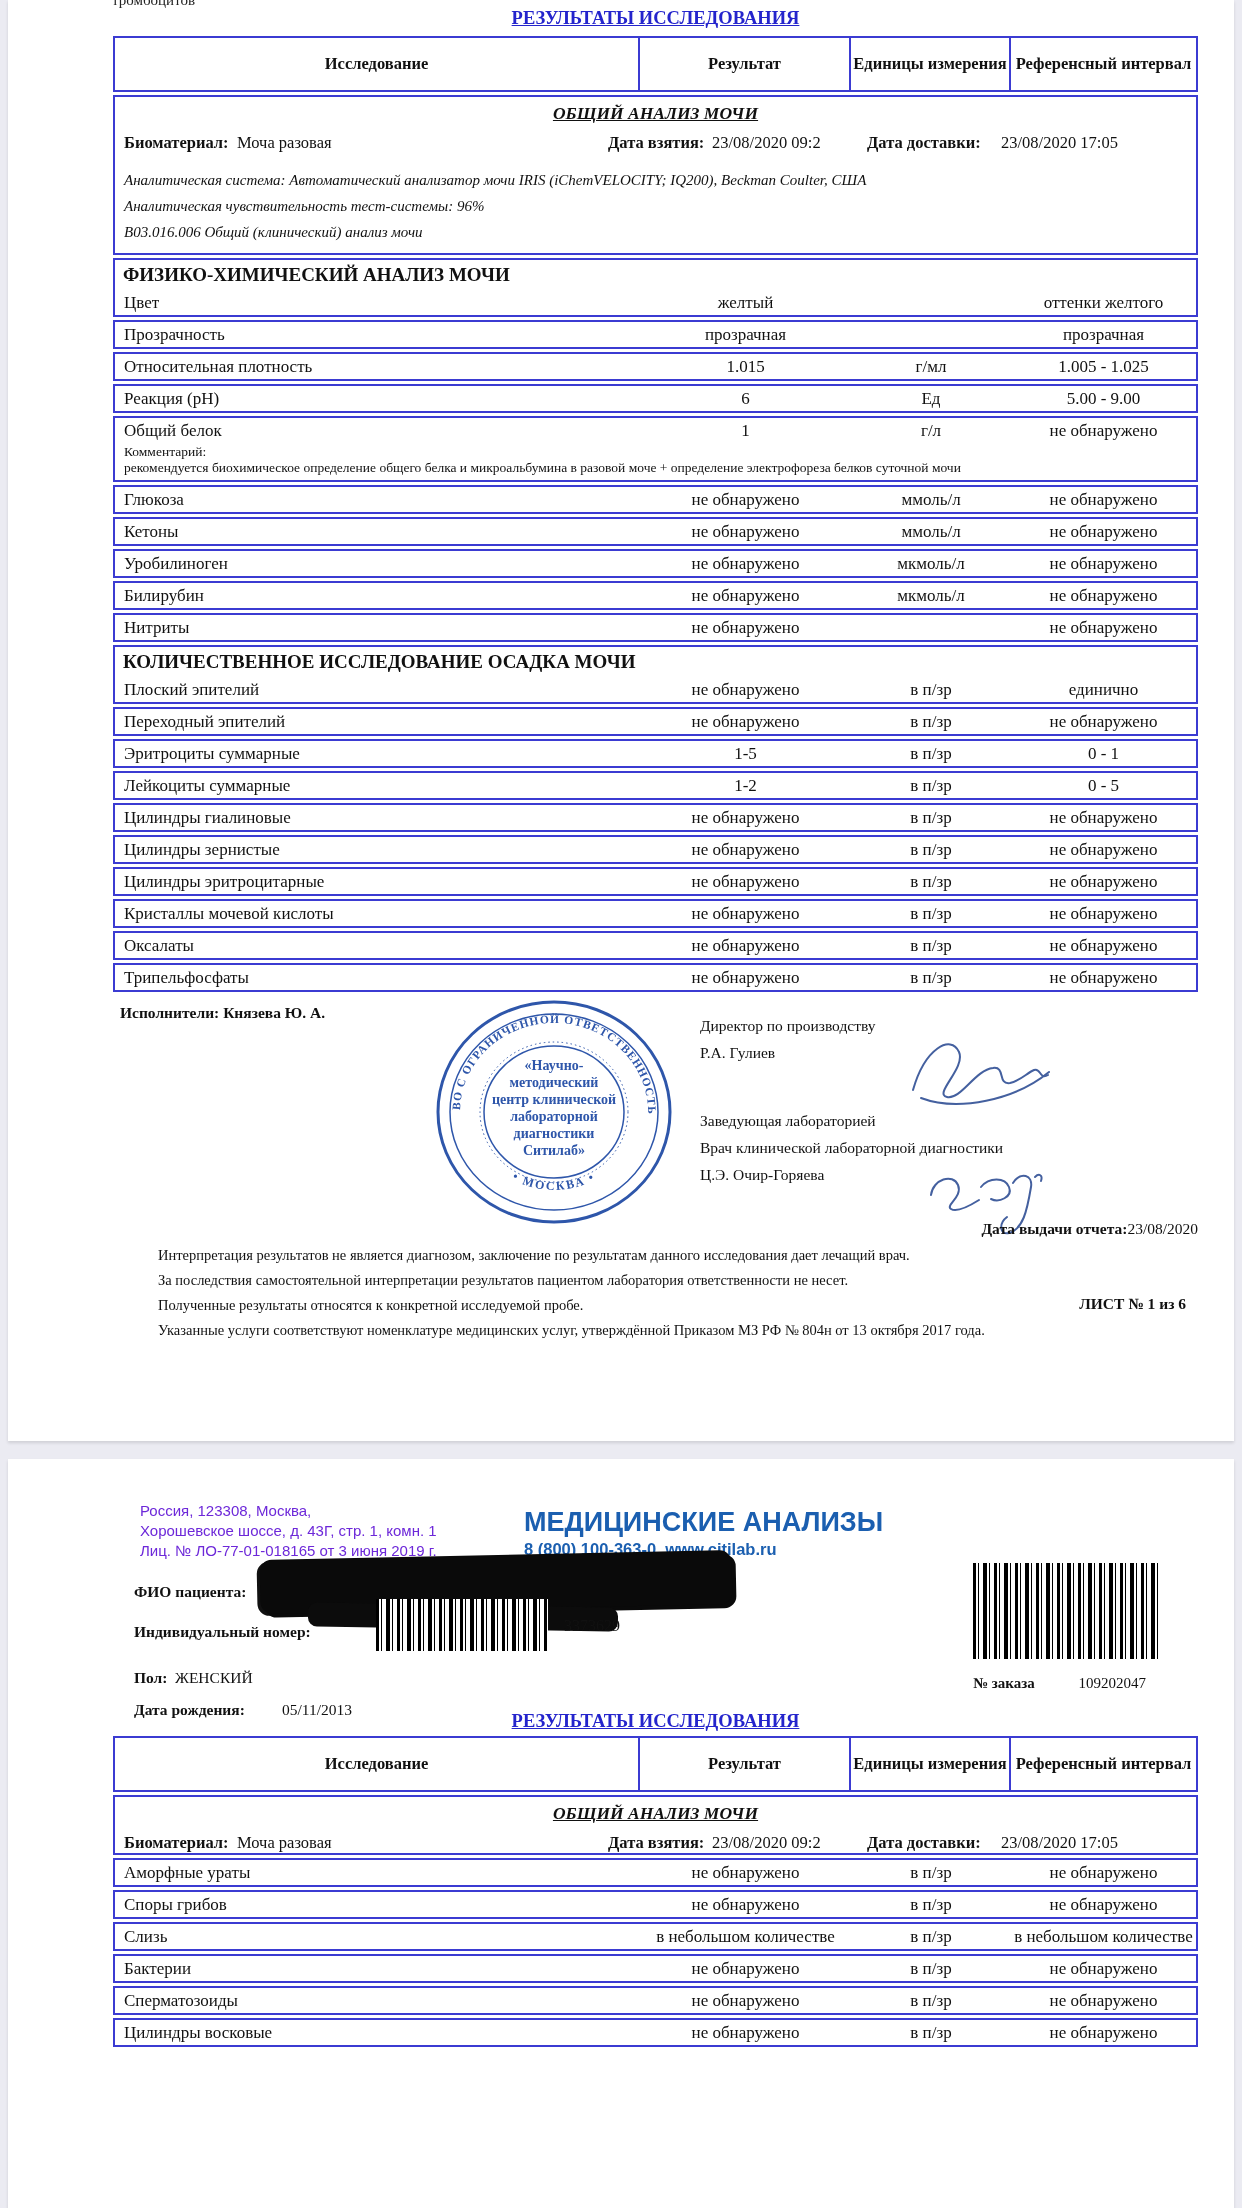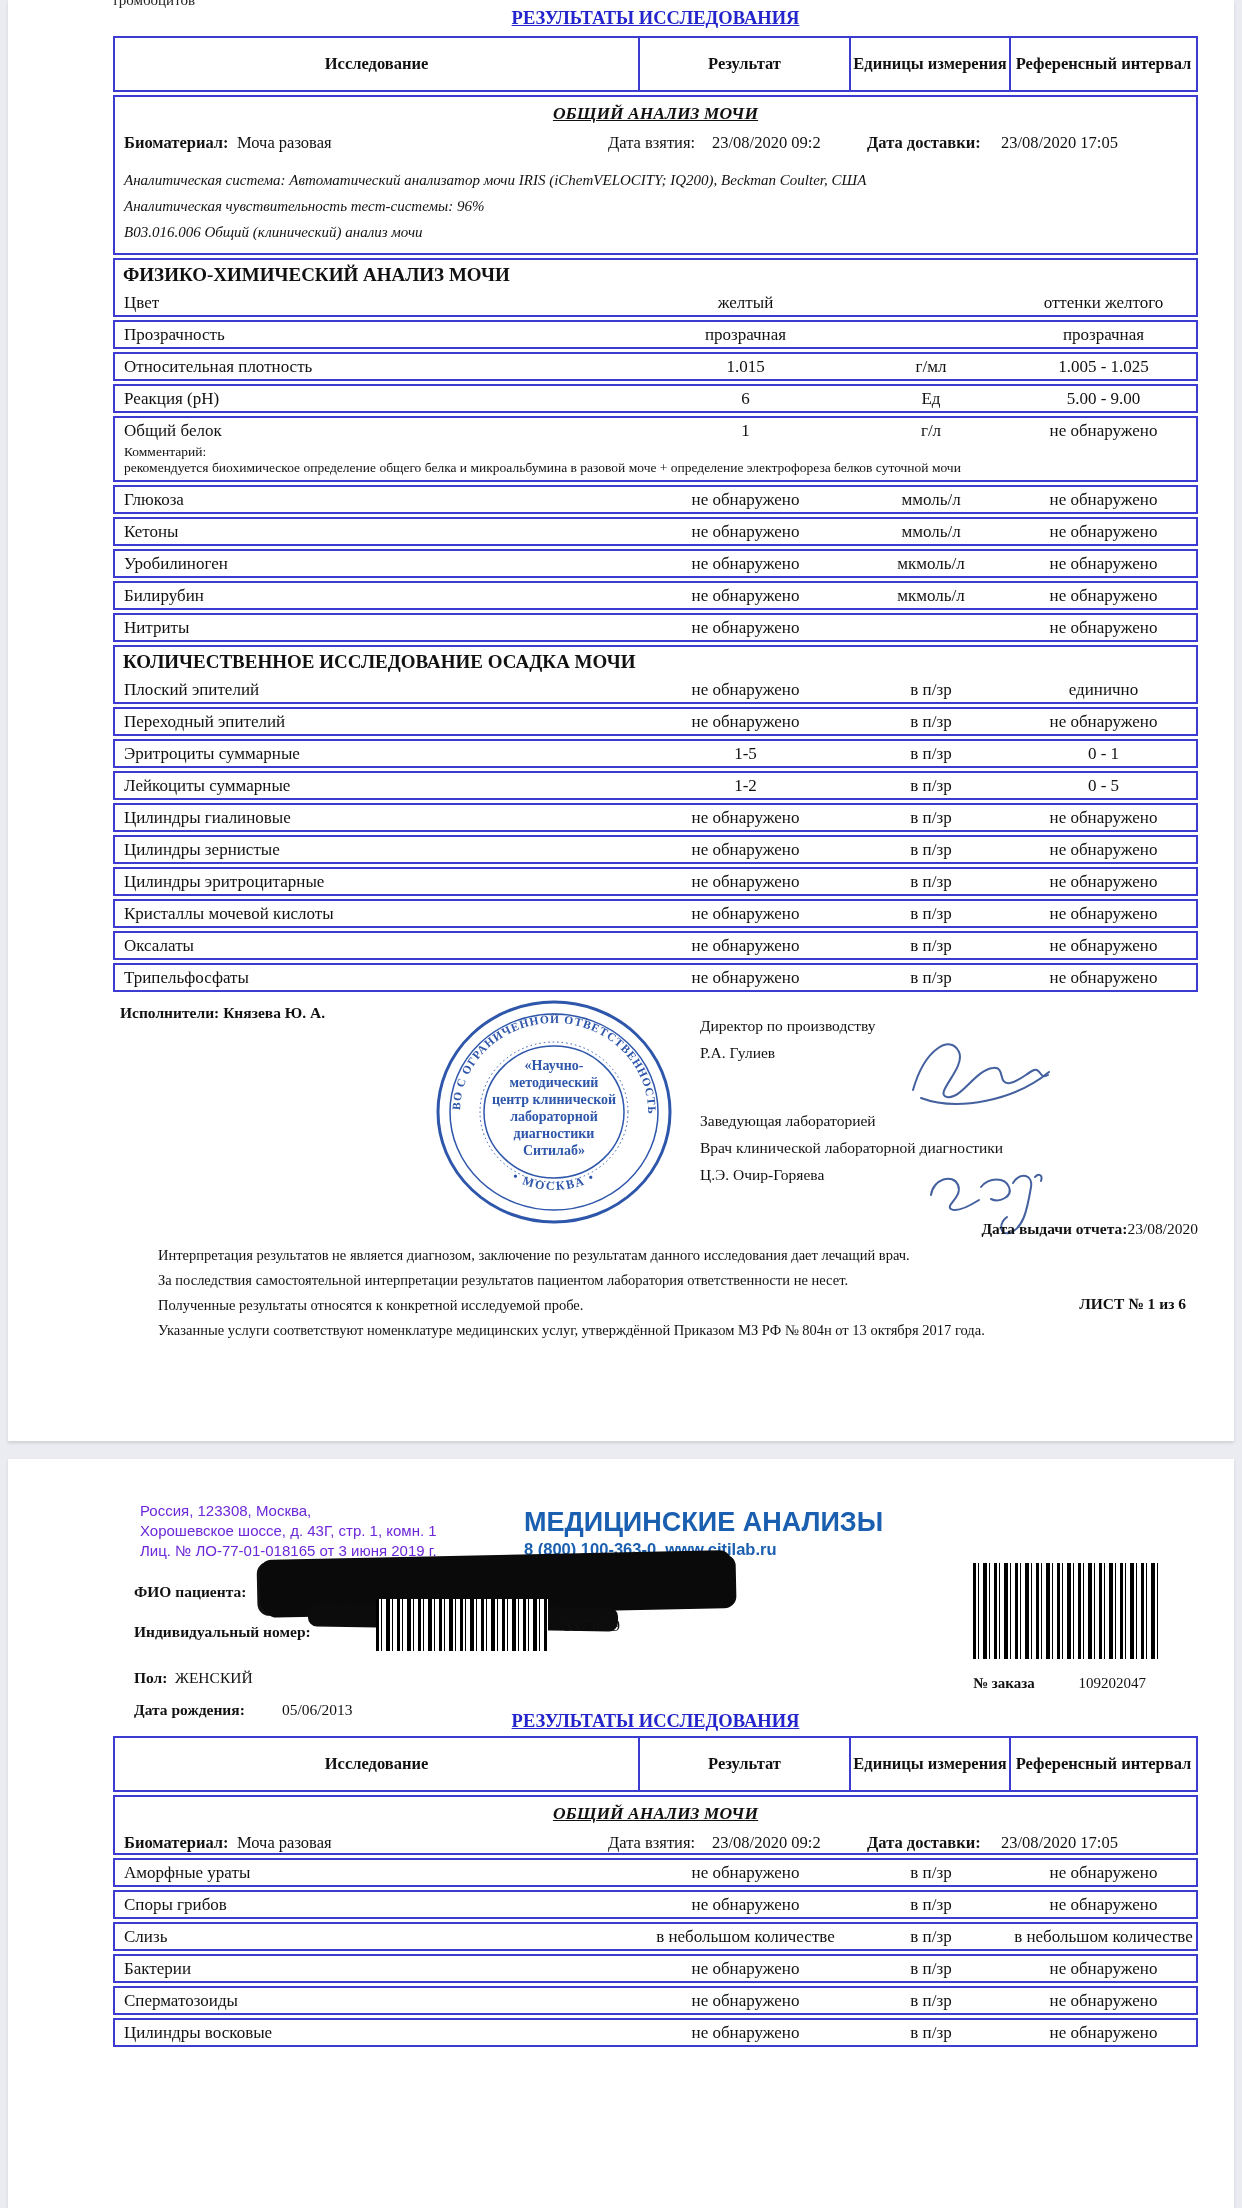--- a/index.html
+++ b/index.html
@@ -38,21 +38,21 @@
   .hcell.c2{width:211px;border-right:2px solid var(--blue);}
   .hcell.c3{width:160px;border-right:2px solid var(--blue);}
   .hcell.c4{flex:1;}
 
   .section-box{position:relative;}
   .omt-title{text-align:center;font-weight:bold;font-size:17.5px;
     text-decoration:underline;line-height:24px;margin-top:4px;font-style:italic;}
   .bio-line{position:relative;height:24px;line-height:24px;margin-top:6px;font-size:16.5px;}
   .bio-label{position:absolute;left:9px;font-weight:bold;}
   .bio-value{position:absolute;left:122px;}
-  .taken-label{position:absolute;left:493px;font-weight:normal;}
+  .taken-label{position:absolute;left:493px;font-weight:bold;}
   .taken-value{position:absolute;left:597px;}
   .delivery-label{position:absolute;left:752px;font-weight:bold;}
   .delivery-value{position:absolute;left:886px;}
   .methods{margin:12px 0 8px 9px;}
   .methods div{font-style:italic;font-size:15px;line-height:26px;}
 
   #page2 .section-box{height:60px;}
 
   .sec-heading{font-weight:bold;font-size:19px;line-height:30px;padding-left:8px;}
   .trow{display:flex;font-size:17px;line-height:25px;min-height:25px;}
@@ -401,21 +401,21 @@
   <div class="redact2"></div>
 
   <div class="pat-label" style="left:126px;top:164px;">Индивидуальный номер:</div>
   <div class="barcode barcode-small"></div>
   <div class="id-number">3373629</div>
 
   <div class="pat-label" style="left:126px;top:210px;">Пол:</div>
   <div class="pat-value" style="left:167px;top:210px;">ЖЕНСКИЙ</div>
 
   <div class="pat-label" style="left:126px;top:242px;">Дата рождения:</div>
-  <div class="pat-value" style="left:274px;top:242px;">05/06/2013</div>
+  <div class="pat-value" style="left:274px;top:242px;">05/11/2013</div>
 
   <div class="results-title">РЕЗУЛЬТАТЫ ИССЛЕДОВАНИЯ</div>
 
   <div class="rtable">
     <div class="group thead">
       <div class="hcell c1">Исследование</div>
       <div class="hcell c2">Результат</div>
       <div class="hcell c3">Единицы измерения</div>
       <div class="hcell c4">Референсный интервал</div>
     </div>

